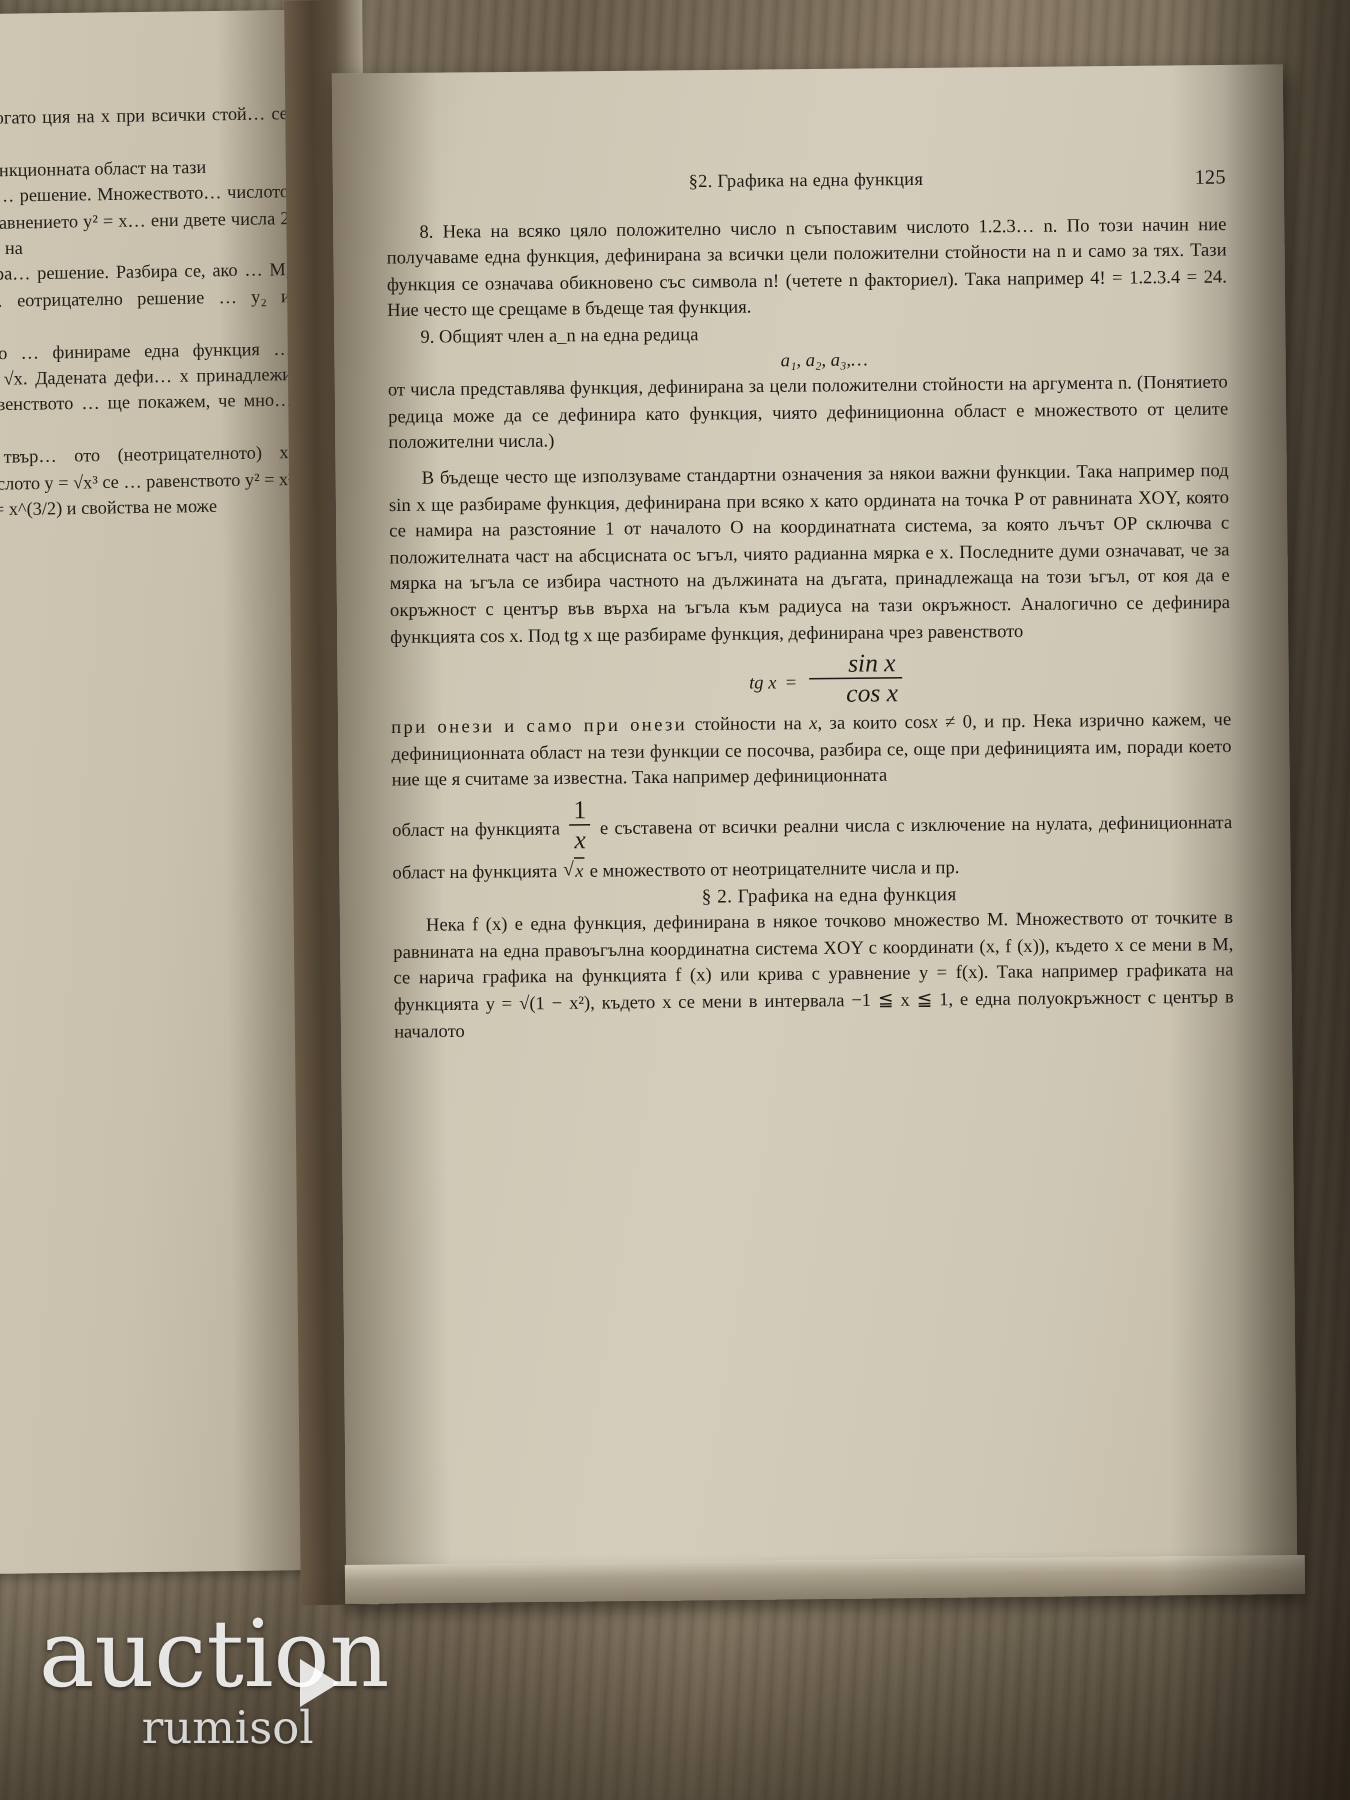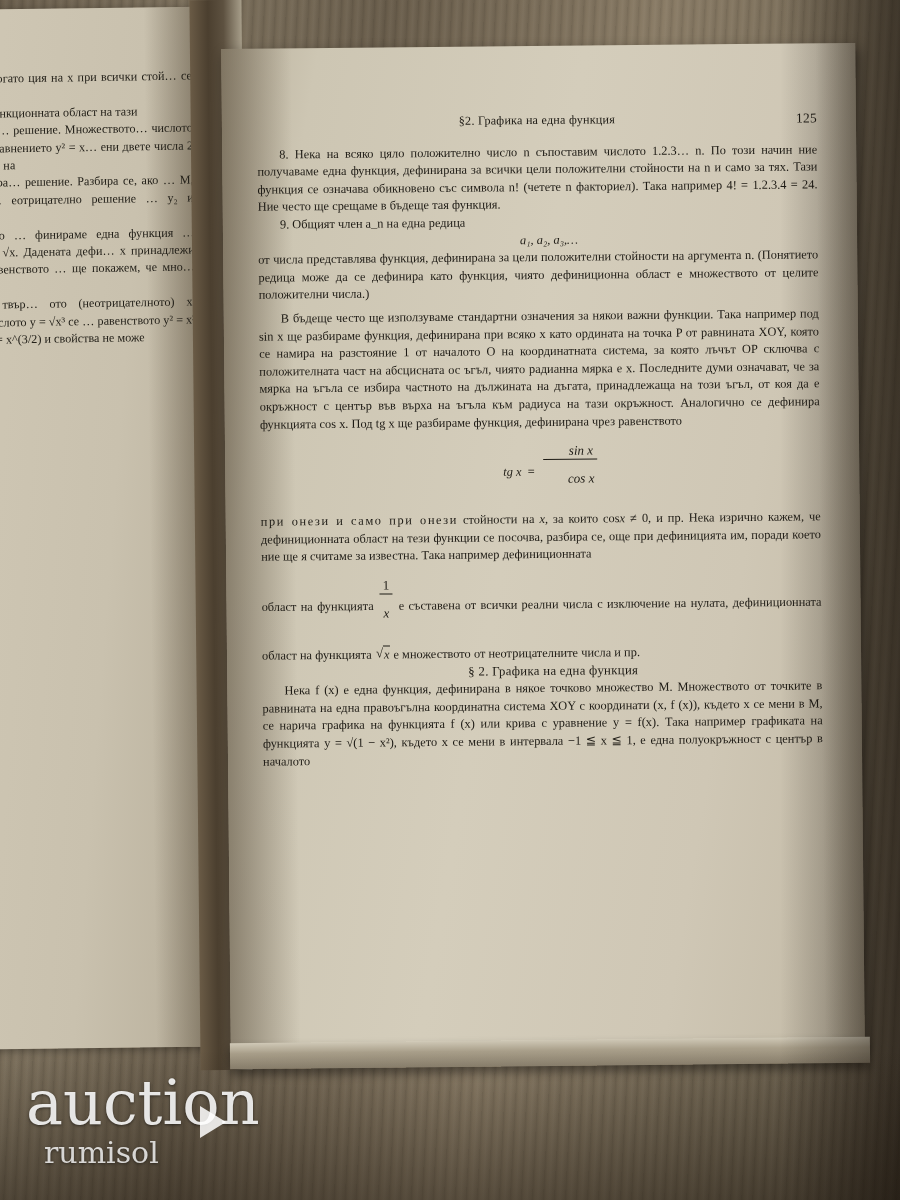--- a/index.html
+++ b/index.html
@@ -155,26 +155,26 @@
     margin: 16px 0 12px 0;
     letter-spacing: .3px;
   }
   .spaced { letter-spacing: 1.6px; }
 
   
   .frac {
     display: inline-block;
     vertical-align: -0.55em;
     text-align: center;
-    font-size: 13px;
+    font-size: 17px;
     line-height: 1.12;
-    margin: 13px 2px;
+    margin: 2px 2px;
   }
   .frac .num { display: block; padding: 0 3px; }
-  .frac .den { display: block; border-top: 1px solid #1d1a14; padding: 12px 3px; }
+  .frac .den { display: block; border-top: 1px solid #1d1a14; padding: 0 3px; }
   .sqrt {
     display: inline-block;
     border-top: 1px solid #1d1a14;
     padding: 0 1px 0 1px;
     margin-left: 1px;
     position: relative;
   }
   .sqrt:before {
     content: "√";
     position: absolute;
@@ -246,20 +246,21 @@
     margin-left: 18px;
     color: rgba(255,255,255,0.88);
   }
   .wm .l3 {
     font-family: "DejaVu Serif", serif;
     font-size: 30px;
     line-height: 34px;
     margin-left: 36px;
     margin-top: 2px;
     color: rgba(255,255,255,0.80);
+    text-align: center;
   }
   .wm-play {
     position: absolute;
     left: 200px;
     bottom: 62px;
     width: 0; height: 0;
     border-left: 26px solid rgba(255,255,255,0.85);
     border-top: 16px solid transparent;
     border-bottom: 16px solid transparent;
   }

